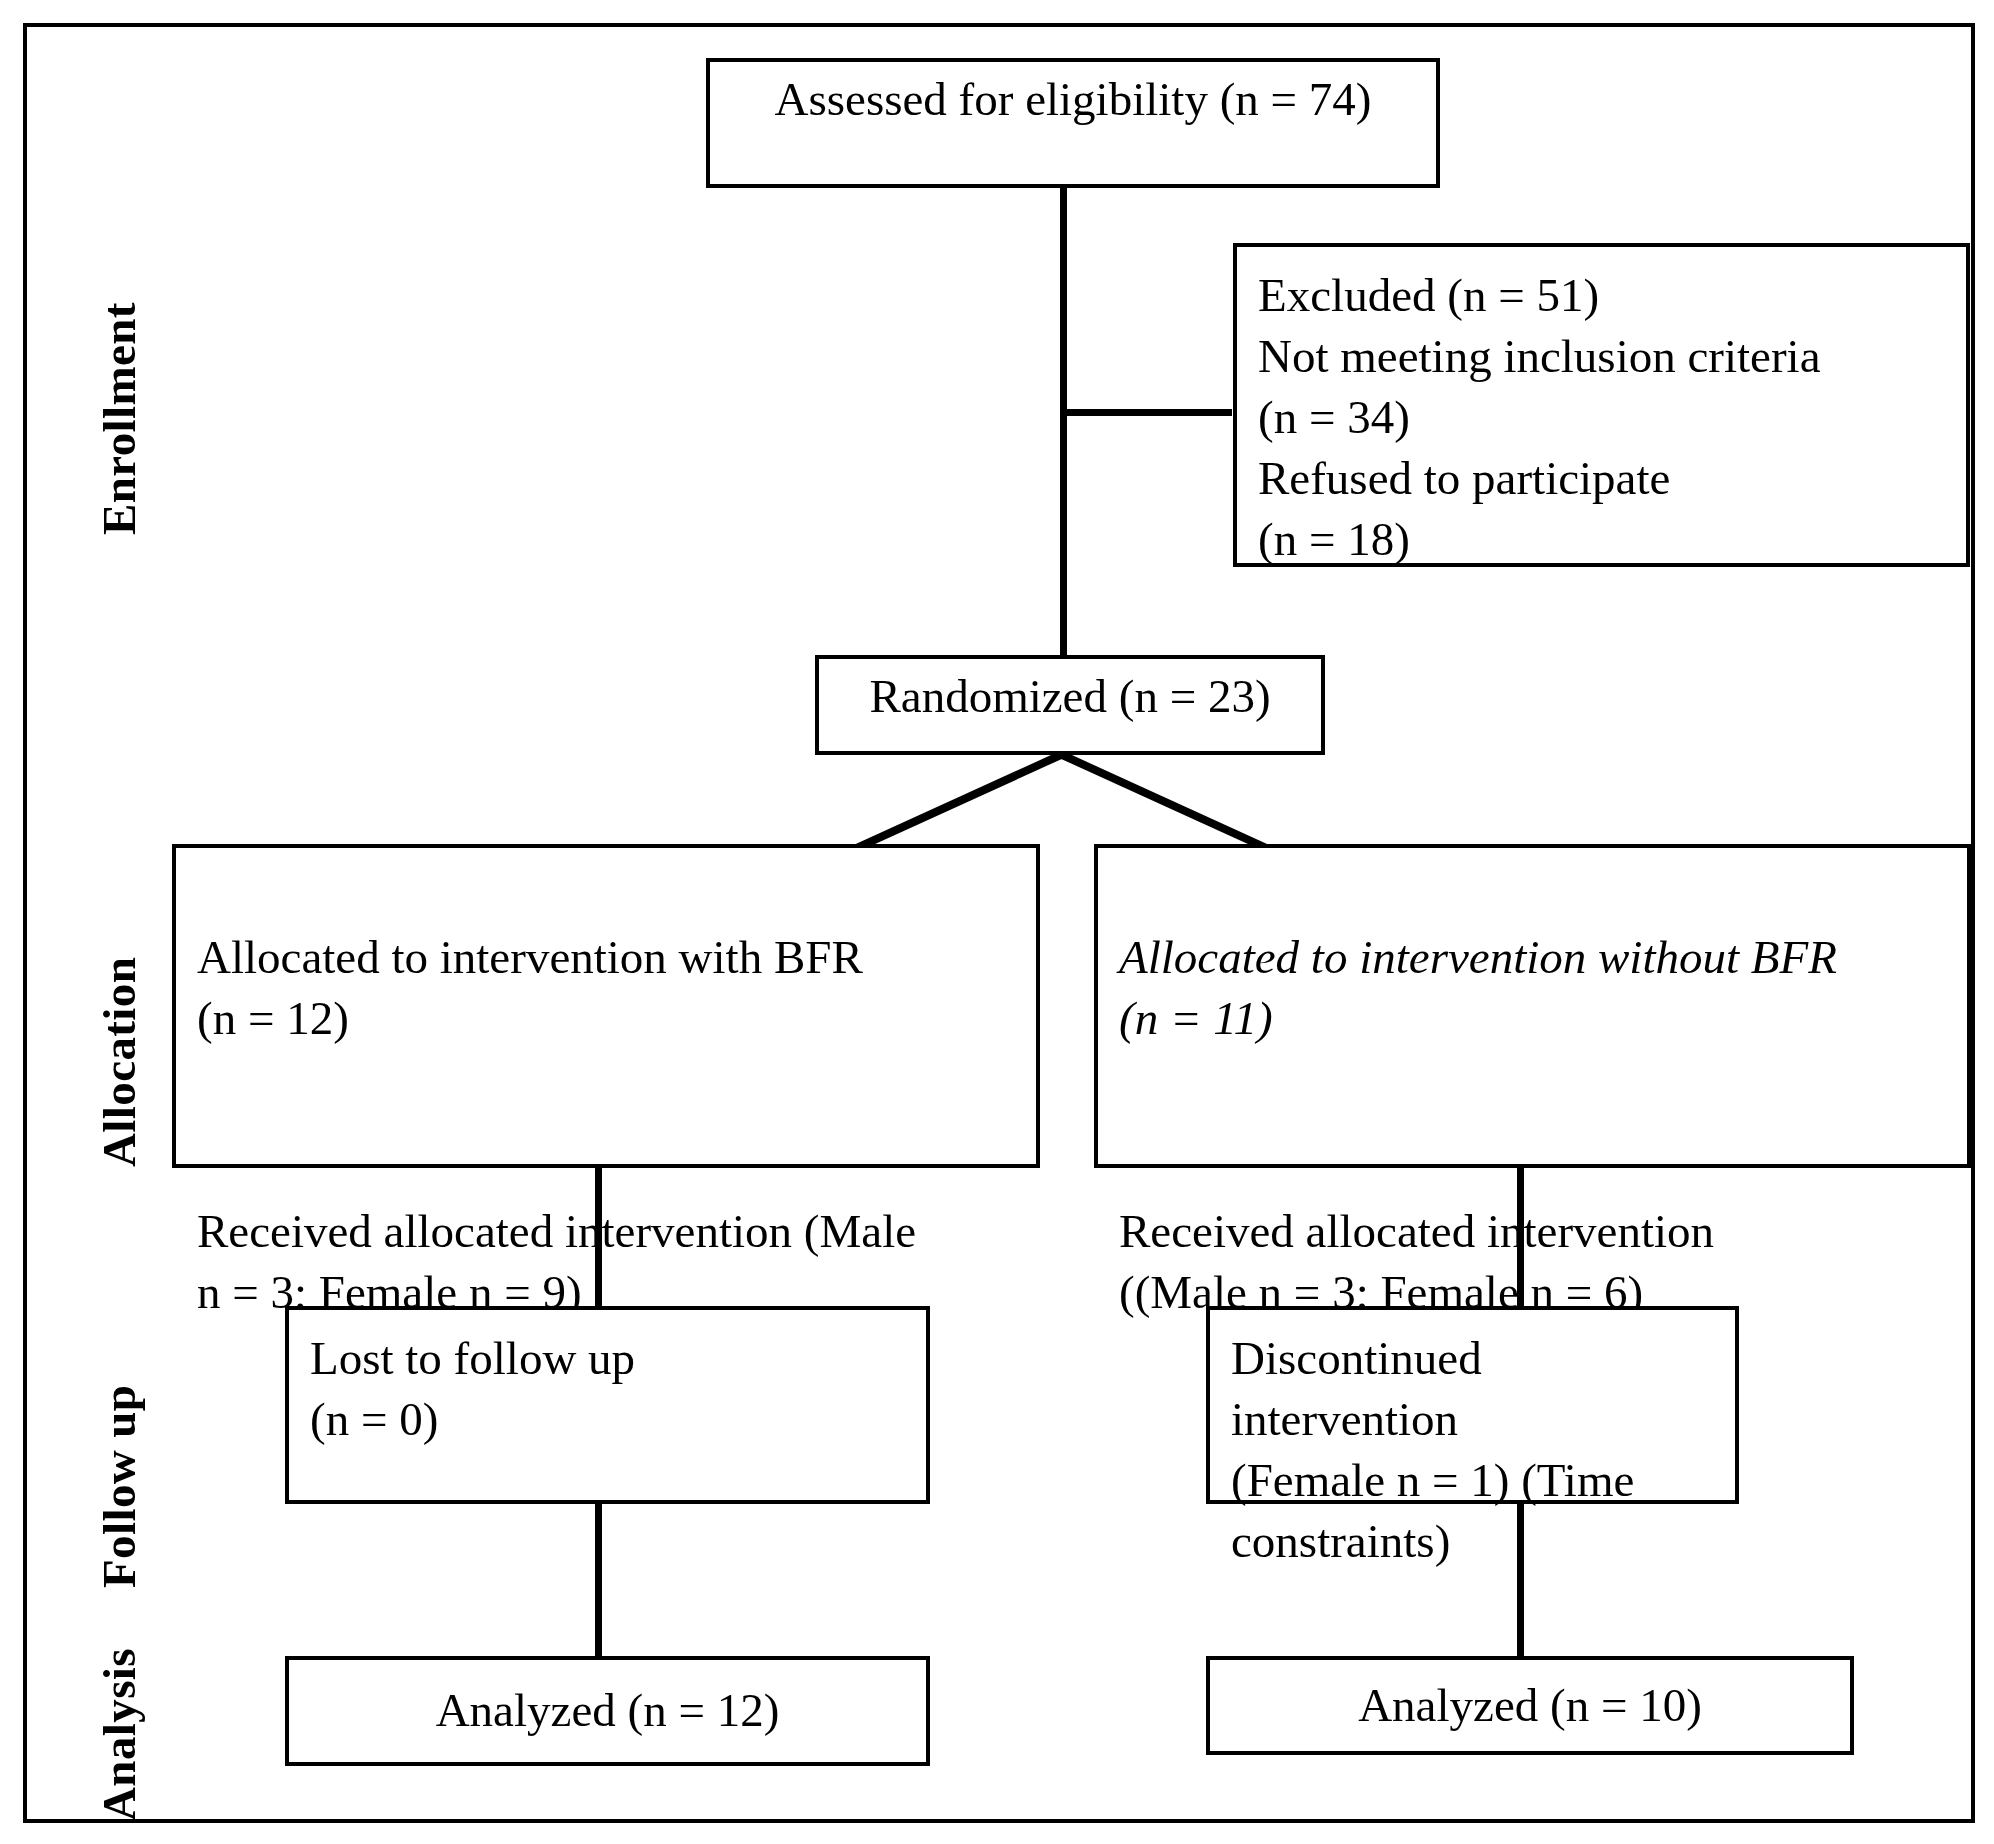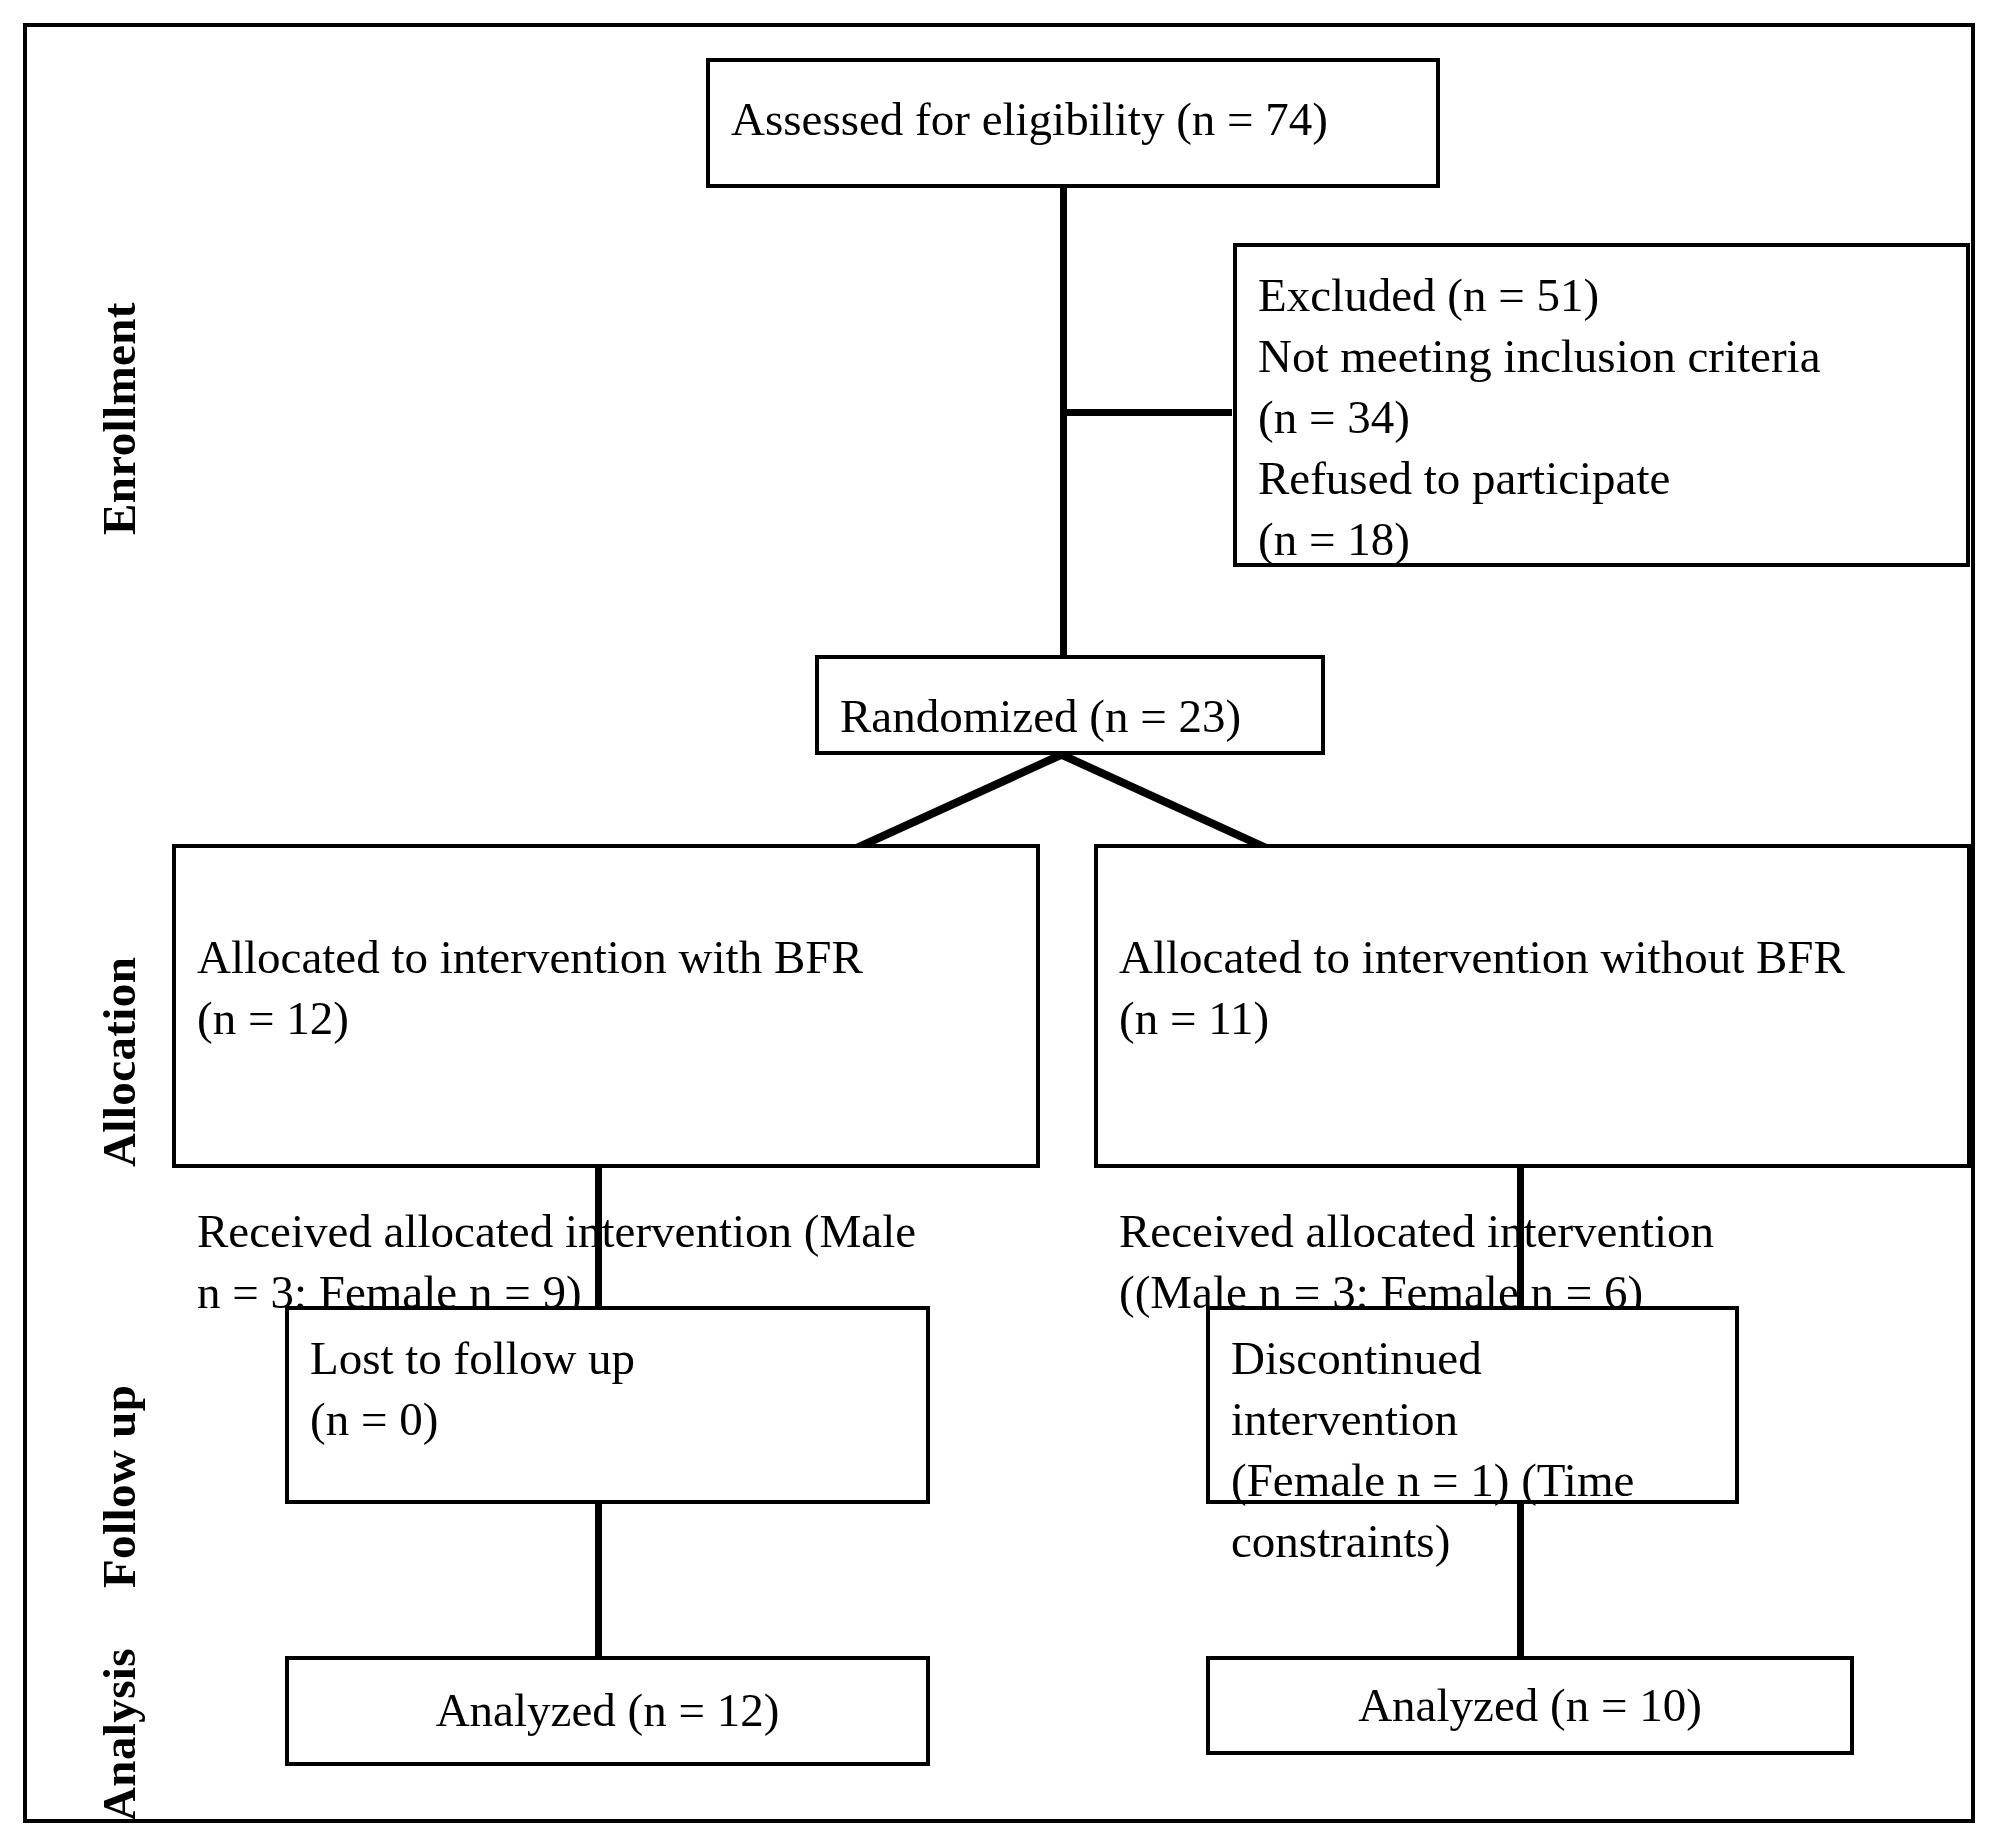--- a/index.html
+++ b/index.html
@@ -47,21 +47,22 @@
     box-sizing: border-box;
     font-size: 47px;
     line-height: 1.30;
     z-index: 5;
   }
   .box .inner {
     padding: 18px 21px 0 21px;
     white-space: pre-line;
   }
   .box.center .inner {
-    padding-top: 27px;
+    text-align: center;
+    padding-top: 7px;
   }
   .box.center-mid {
     display: flex;
     align-items: center;
     justify-content: center;
   }
   .box.center-mid .inner {
     padding: 0 19.4px;
     text-align: center;
   }
@@ -136,21 +137,21 @@
       <span style="white-space:pre-line; display:block;">Allocated to intervention with BFR
 (n = 12)</span>
       <span class="spacer-blank"></span>
       <span style="white-space:pre-line; display:block;">Received allocated intervention (Male
 n = 3; Female n = 9)</span>
     </div>
   </div>
 
   <div class="box" style="left:1094px; top:844px; width:877px; height:324px;">
     <div class="inner">
-      <span style="white-space:pre-line; display:block;">Allocated to intervention without BFR
+      <span style="white-space:pre-line; display:block;font-style:italic;">Allocated to intervention without BFR
 (n = 11)</span>
       <span class="spacer-blank"></span>
       <span style="white-space:pre-line; display:block;">Received allocated intervention
 ((Male n = 3; Female n = 6)</span>
     </div>
   </div>
 
   <div class="box" style="left:285px; top:1306px; width:645px; height:198px;">
     <div class="inner">Lost to follow up
 (n = 0)</div>

